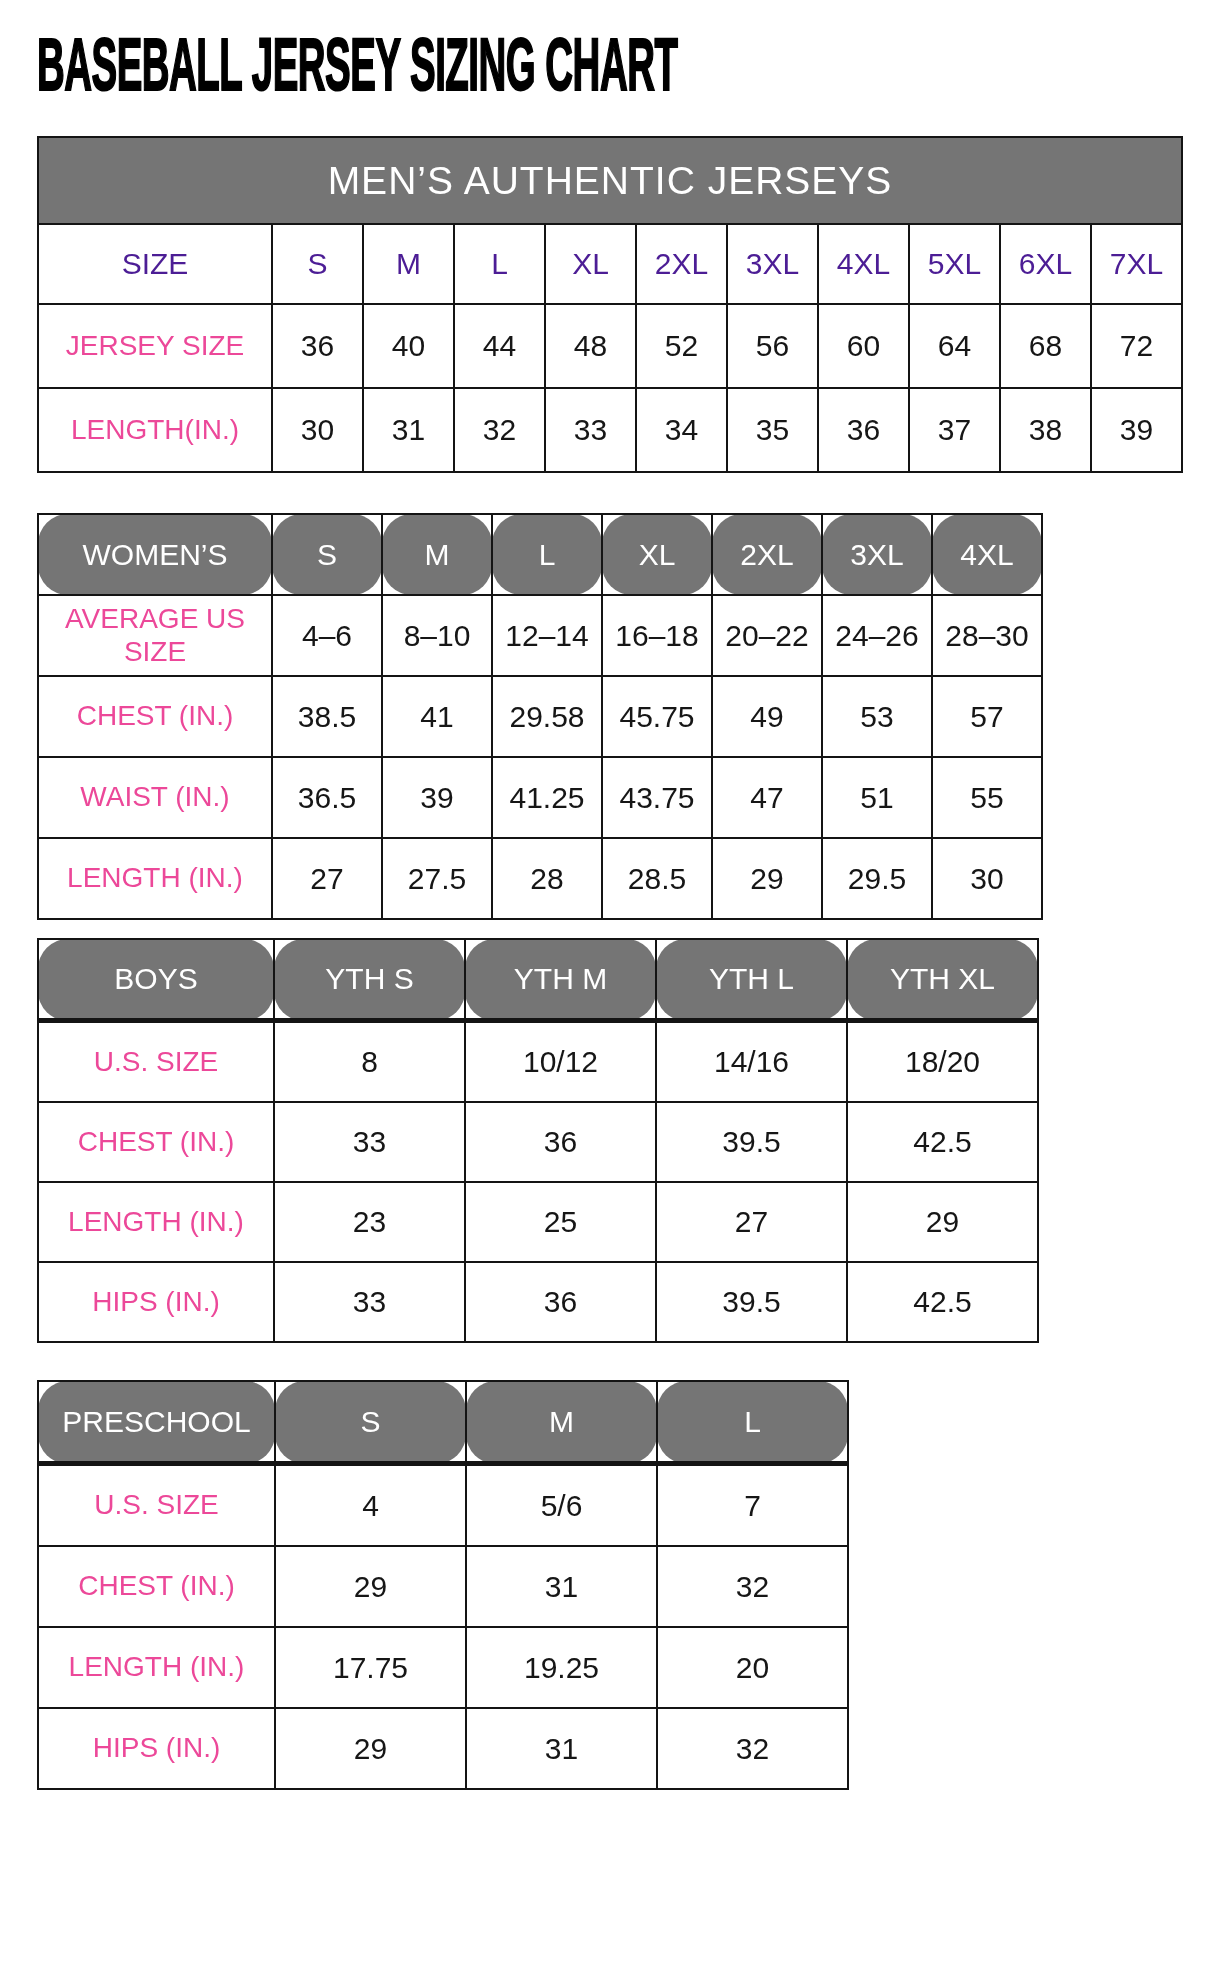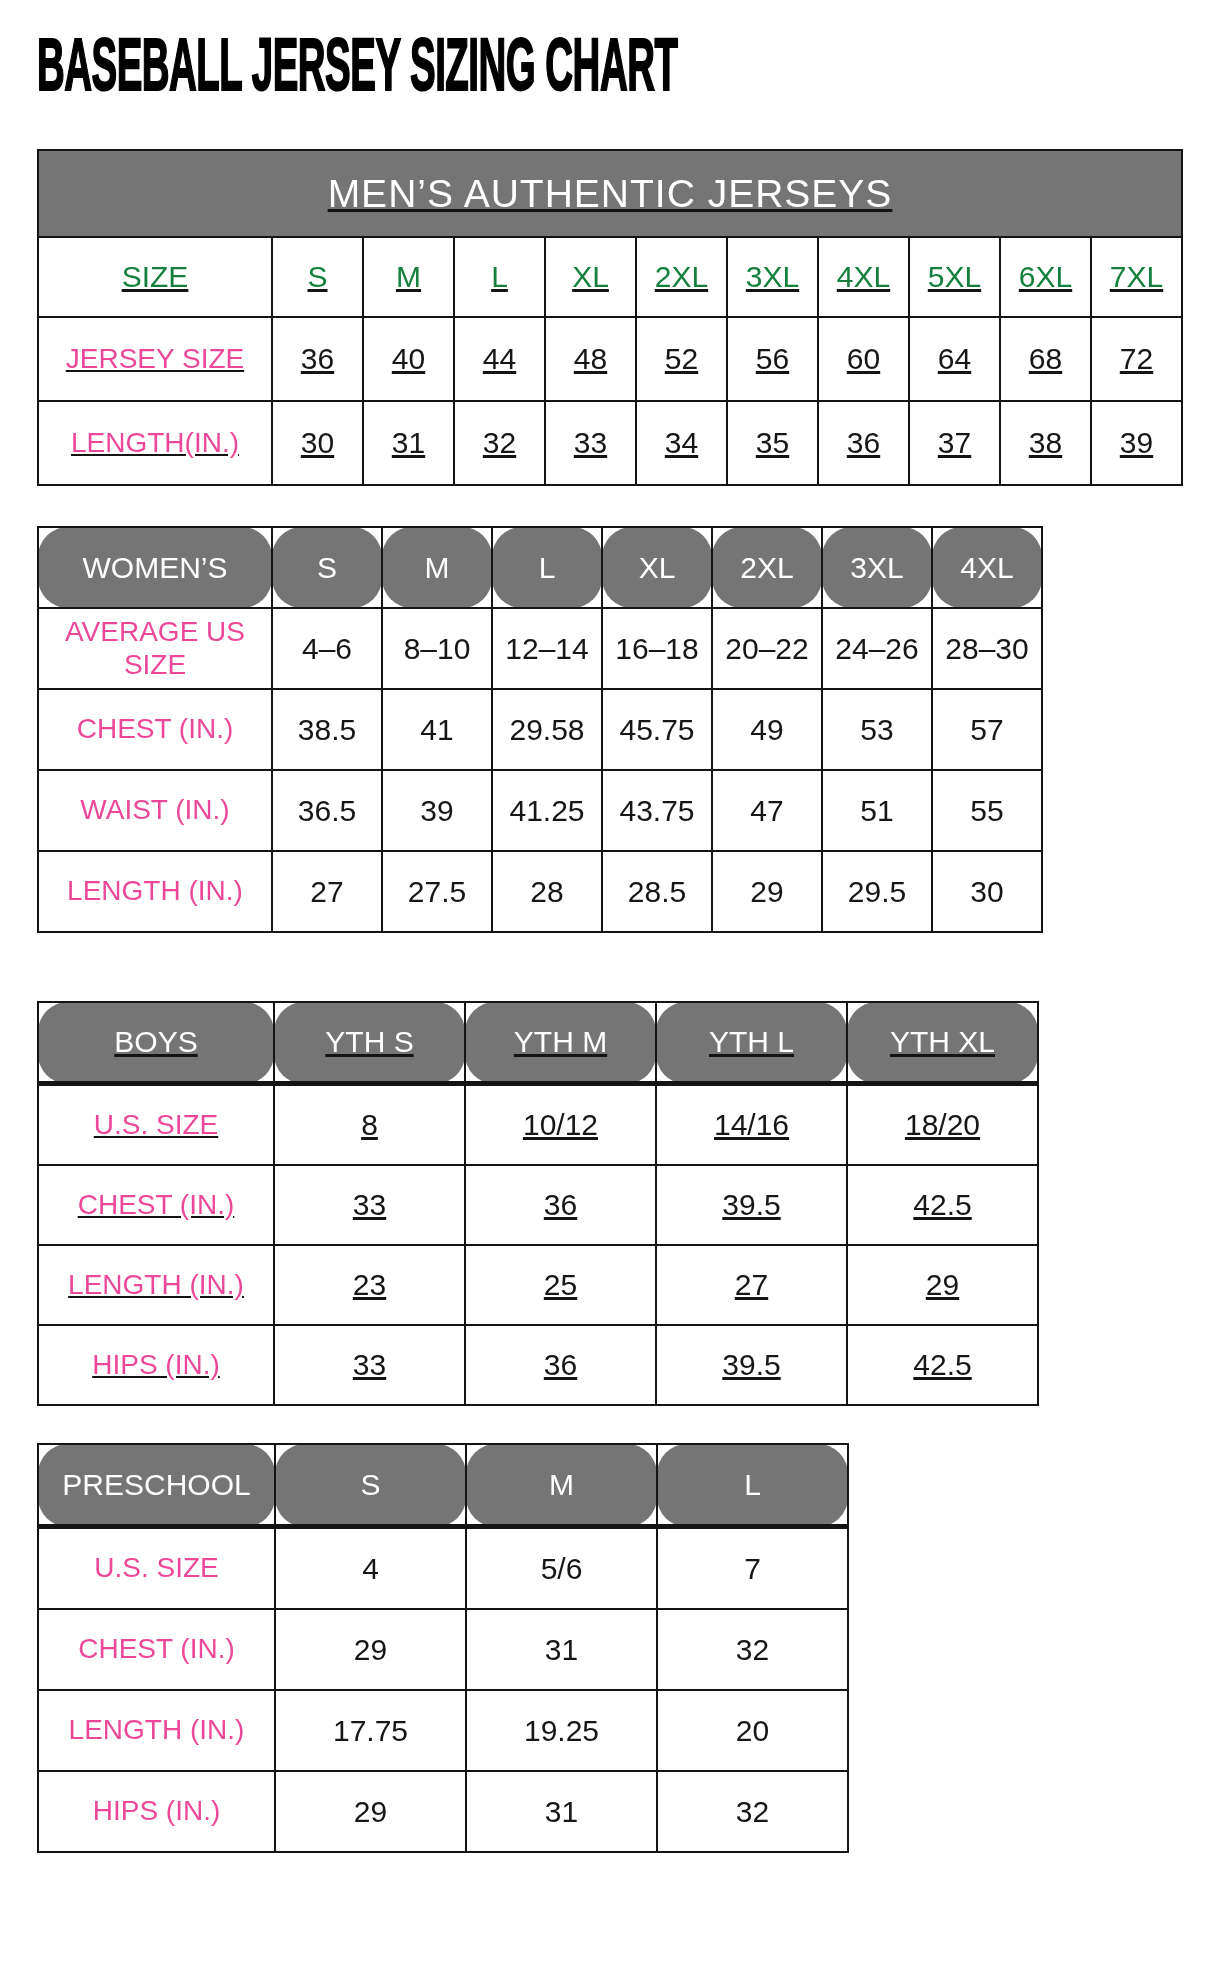--- a/index.html
+++ b/index.html
@@ -29,36 +29,36 @@
   table.sizing th,table.sizing td{
     border:2px solid #141414;
     text-align:center;vertical-align:middle;
     font-weight:400;padding:0 4px;overflow:hidden;
   }
   table.sizing td.val{font-size:30px;color:#161616;}
   table.sizing tbody th.label{font-size:28px;color:#ec4899;line-height:1.15;}
   table.sizing .head-row th{font-size:30px;}
 
   
-  .t-mens{width:1144px;margin-top:33px;text-decoration:underline;}
+  .t-mens{width:1144px;margin-top:20px;}
   .t-mens .banner-row th{
     height:85px;background:#757575;color:#ffffff;
     font-size:39px;letter-spacing:1px;font-weight:400;
   }
-  .t-mens .head-row th{height:78px;background:#ffffff;color:#15803d;}
+  .t-mens .head-row th{height:78px;background:#ffffff;color:#4c1d95;}
   .t-mens tbody th,.t-mens tbody td{height:82px;}
 
   
   .gray-head .head-row th{background:#757575;color:#ffffff;border-radius:30px;}
   .thick-head .head-row th{border-bottom-width:5px;}
 
   .t-womens{width:1004px;margin-top:40px;}
   .t-womens tr>th,.t-womens tr>td{height:79px;}
 
-  .t-boys{width:1000px;margin-top:68px;text-decoration:underline;}
+  .t-boys{width:1000px;margin-top:18px;}
   .t-boys tr>th,.t-boys tr>td{height:78px;}
 
   .t-preschool{width:810px;margin-top:37px;}
   .t-preschool tr>th,.t-preschool tr>td{height:79px;text-align:center;}
 </style>
 </head>
 <body>
 
 <div class="wrap">
 

